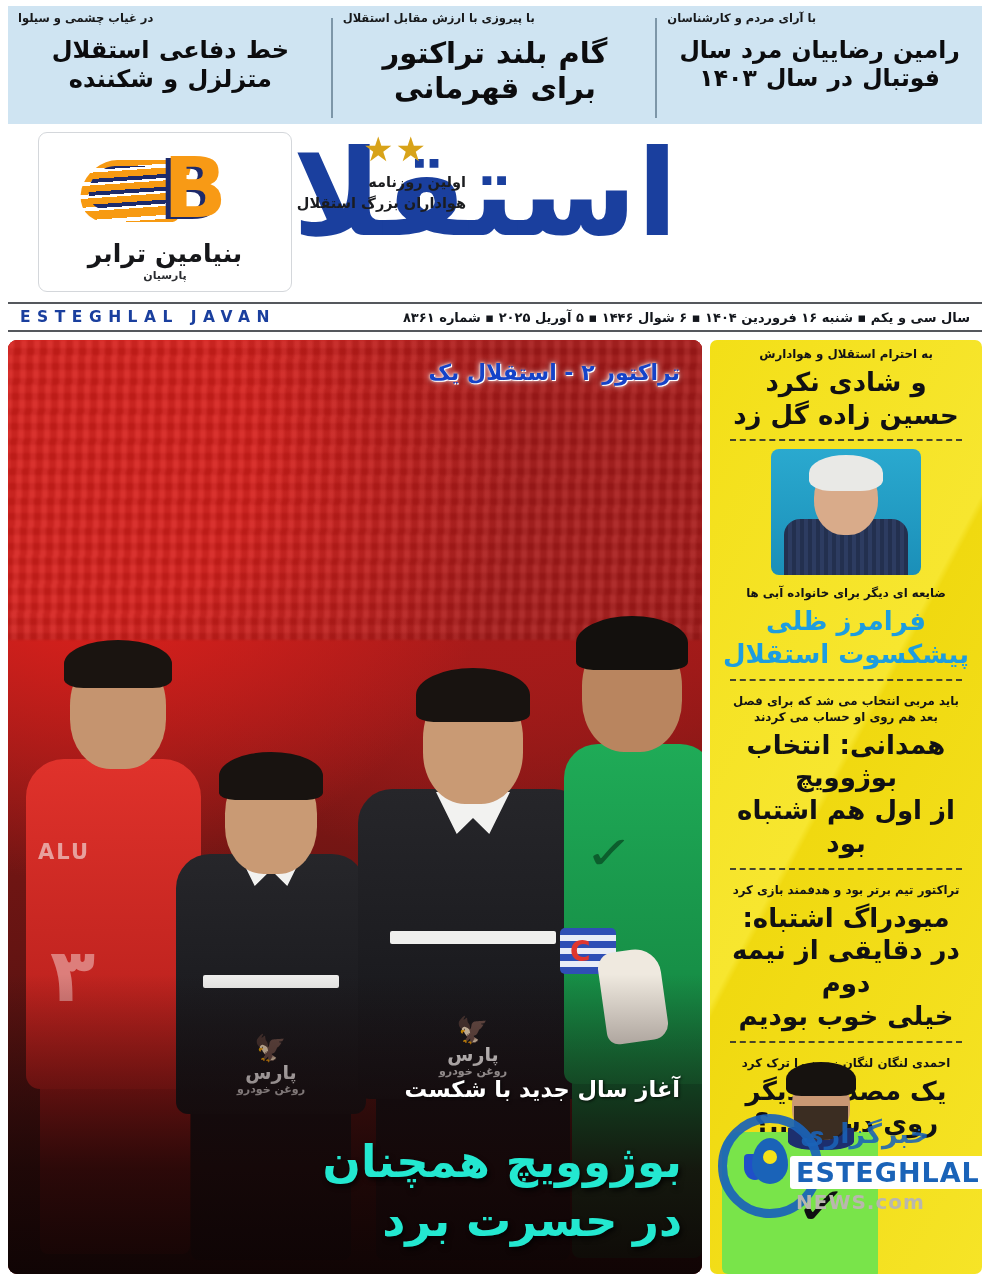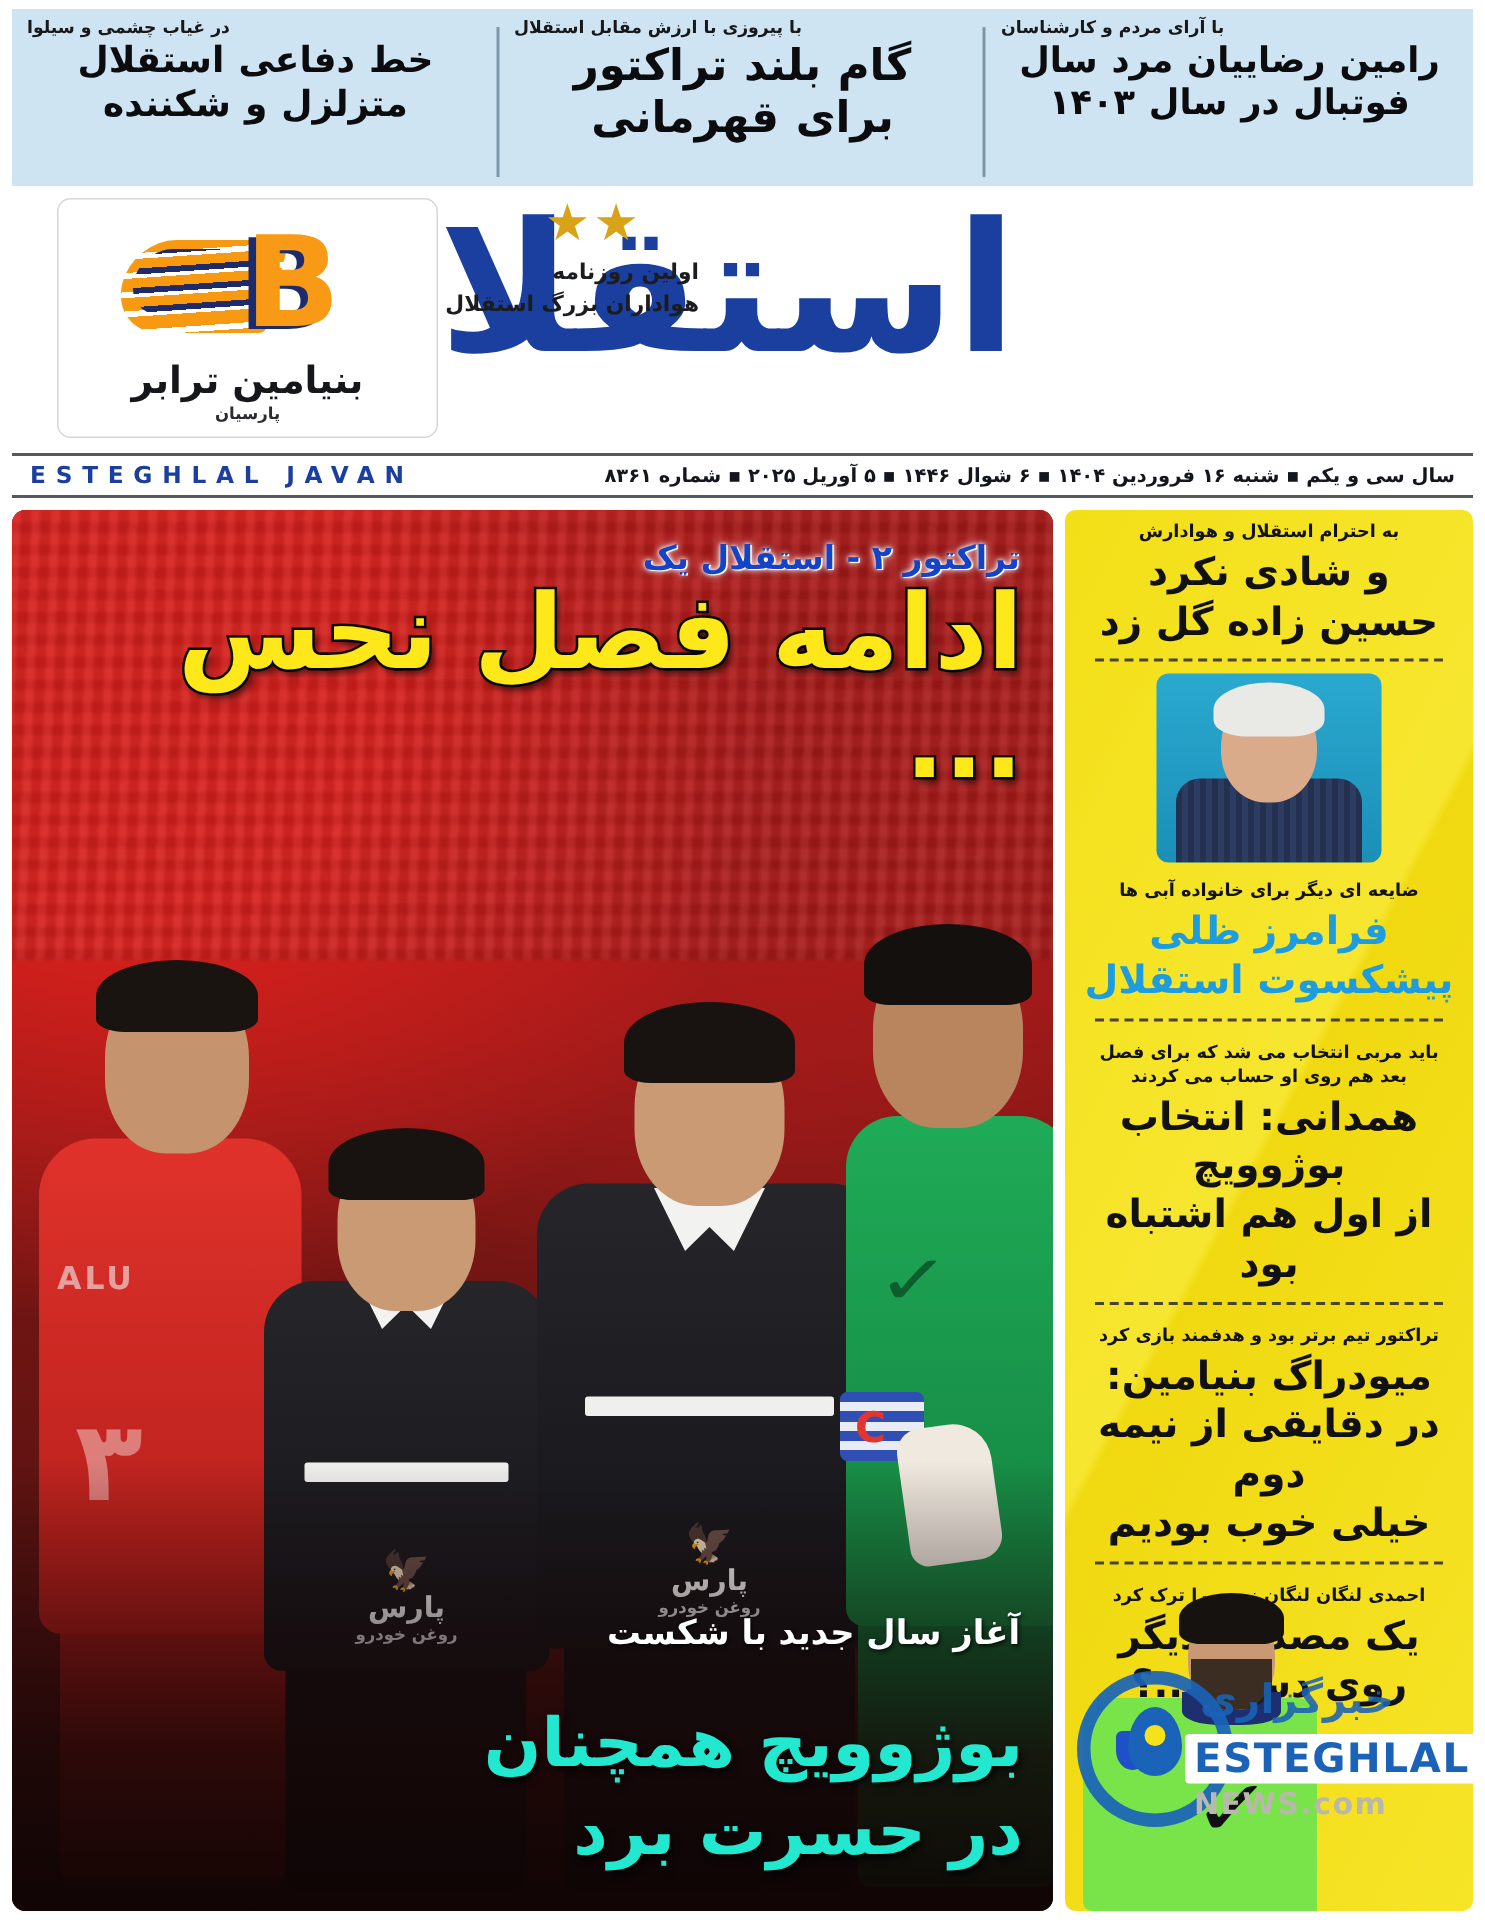--- a/index.html
+++ b/index.html
@@ -21,21 +21,21 @@
     flex:1; padding:6px 10px 4px 10px;
     display:flex; flex-direction:column; justify-content:flex-start;
     position:relative;
   }
   .teaser + .teaser::after {
     content:""; position:absolute; right:0; top:12px; bottom:6px;
     width:2px; background:#7d96a8;
   }
   .teaser-kicker {
     font-size:11.5px; font-weight:700; color:#17181a;
-    text-align:left; line-height:1.2; margin-bottom:0; letter-spacing:-0.2px;
+    text-align:left; line-height:1.2; margin-bottom:10px; letter-spacing:-0.2px;
   }
   .teaser-title {
     font-size:24px; font-weight:900; color:#0c0c0e;
     line-height:1.22; text-align:center; letter-spacing:-0.5px;
     word-spacing:1px;
   }
   .t1 .teaser-title { font-size:23.5px; }
   .t2 .teaser-title { font-size:29px; letter-spacing:1.2px; }
   .t3 .teaser-title { font-size:24px; letter-spacing:0.6px; }
 
@@ -494,21 +494,20 @@
         <div class="gk-armband"></div>
         <div class="gk-c">C</div>
         <div class="gk-glove"></div>
         <div class="gk-head"></div>
         <div class="gk-hair"></div>
       </div>
 
       <div class="pitch-dark"></div>
 
       <div class="main-kicker">تراکتور ۲ - استقلال یک</div>
-      <div class="main-title">ادامه فصل نحس ...</div>
 
       <div class="bot-kicker">آغاز سال جدید با شکست</div>
       <div class="bot-title">
         <div>بوژوویچ همچنان</div>
         <div>در حسرت برد</div>
       </div>
     </div>
 
     <div class="sidebar">
 
@@ -534,21 +533,21 @@
 
       <div class="sb-block">
         <div class="sb-kicker">باید مربی انتخاب می شد که برای فصل بعد هم روی او حساب می کردند</div>
         <div class="sb-title">همدانی: انتخاب بوژوویچ</div>
         <div class="sb-title">از اول هم اشتباه بود</div>
       </div>
       <div class="sb-rule"></div>
 
       <div class="sb-block">
         <div class="sb-kicker">تراکتور تیم برتر بود و هدفمند بازی کرد</div>
-        <div class="sb-title">میودراگ بنیامین:</div>
+        <div class="sb-title">میودراگ اشتباه:</div>
         <div class="sb-title">در دقایقی از نیمه دوم</div>
         <div class="sb-title">خیلی خوب بودیم</div>
       </div>
       <div class="sb-rule"></div>
 
       <div class="sb-block">
         <div class="sb-kicker">احمدی لنگان لنگان زمین را ترک کرد</div>
         <div class="sb-title">یک مصدوم دیگر</div>
         <div class="sb-title">روی دست ...؟</div>
       </div>

